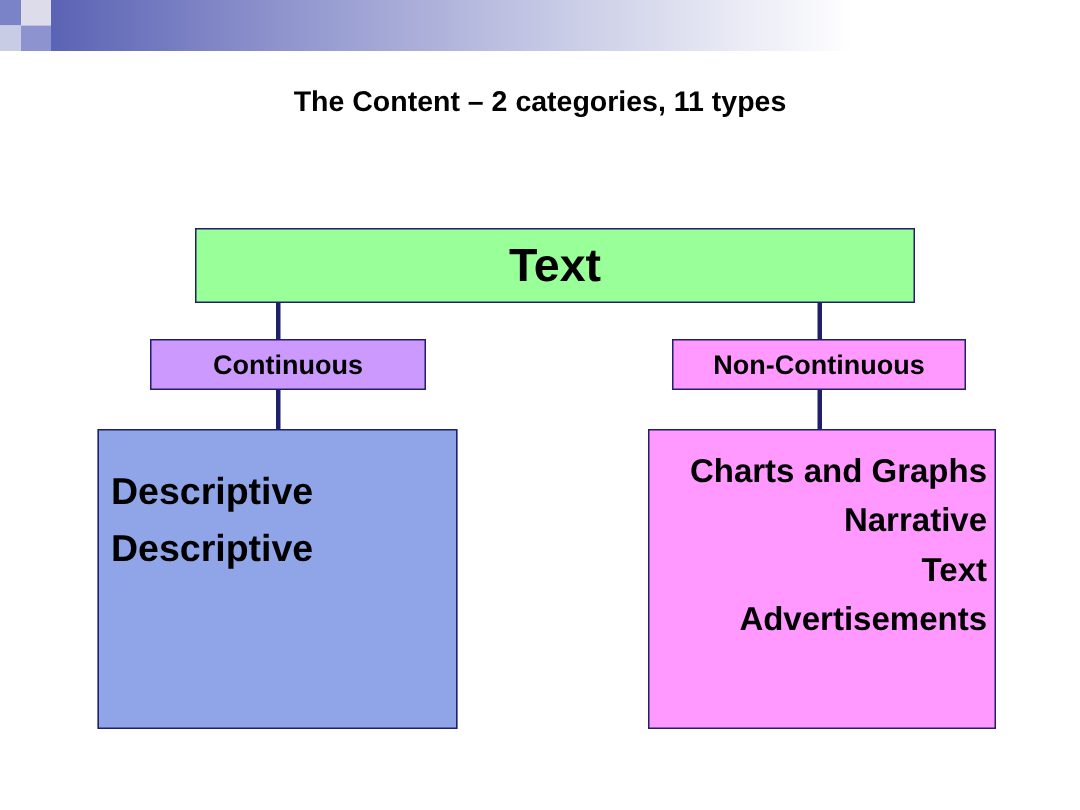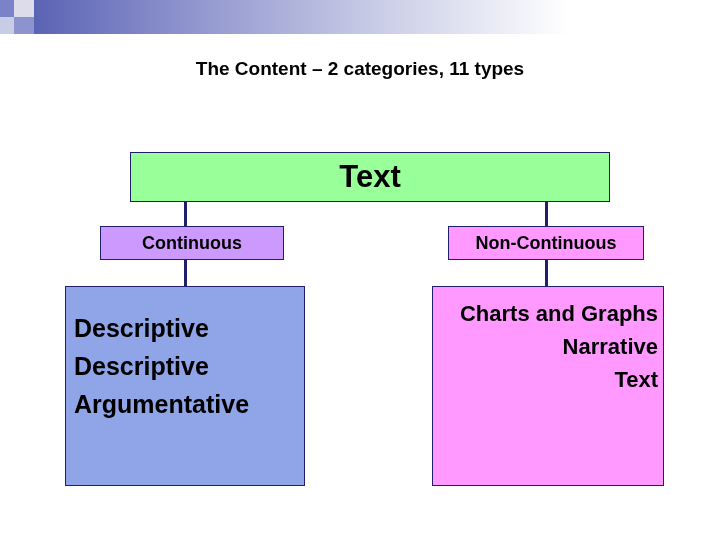--- a/index.html
+++ b/index.html
@@ -169,22 +169,22 @@
   <div class="connector conn-right-2"></div>
 
   <div class="node node-text">Text</div>
 
   <div class="node node-continuous">Continuous</div>
   <div class="node node-noncontinuous">Non-Continuous</div>
 
   <div class="node node-continuous-list">
     <span class="listline">Descriptive</span>
     <span class="listline">Descriptive</span>
-    <span class="listline">Argumentative</span>
   </div>
 
   <div class="node node-noncontinuous-list">
     <span class="listline">Charts and Graphs</span>
     <span class="listline">Narrative</span>
     <span class="listline">Text</span>
+    <span class="listline">Advertisements</span>
   </div>
 
 </div>
 
 </body></html>

